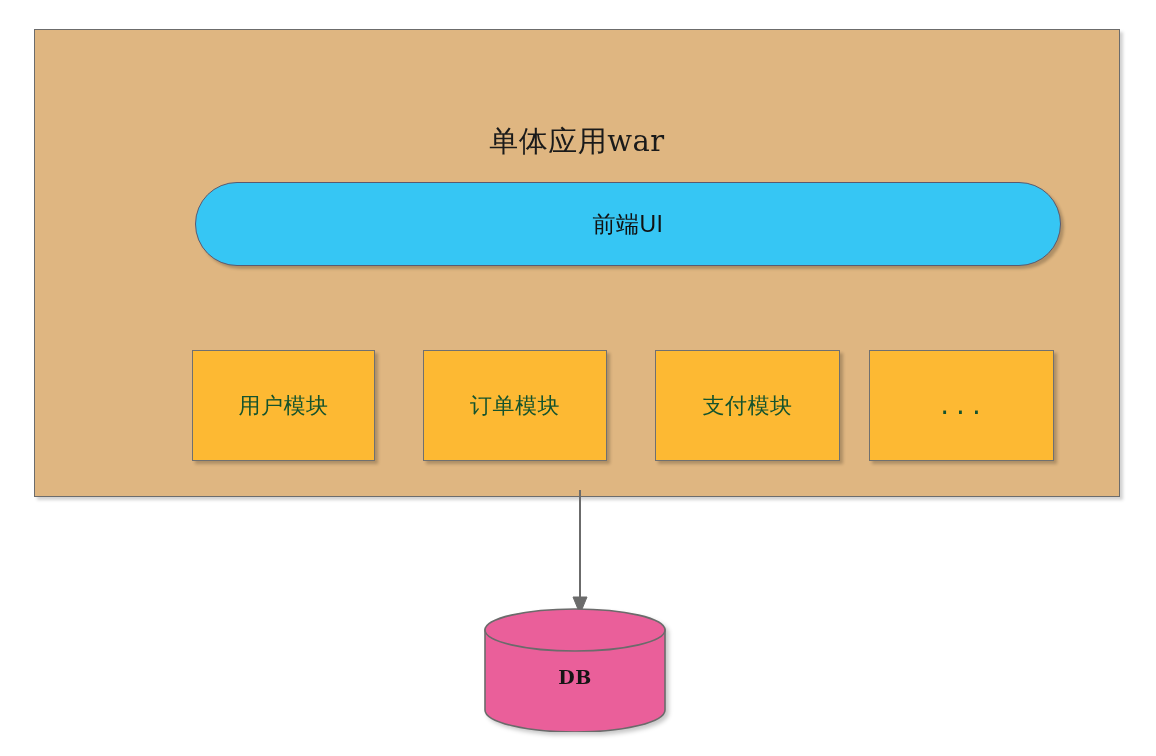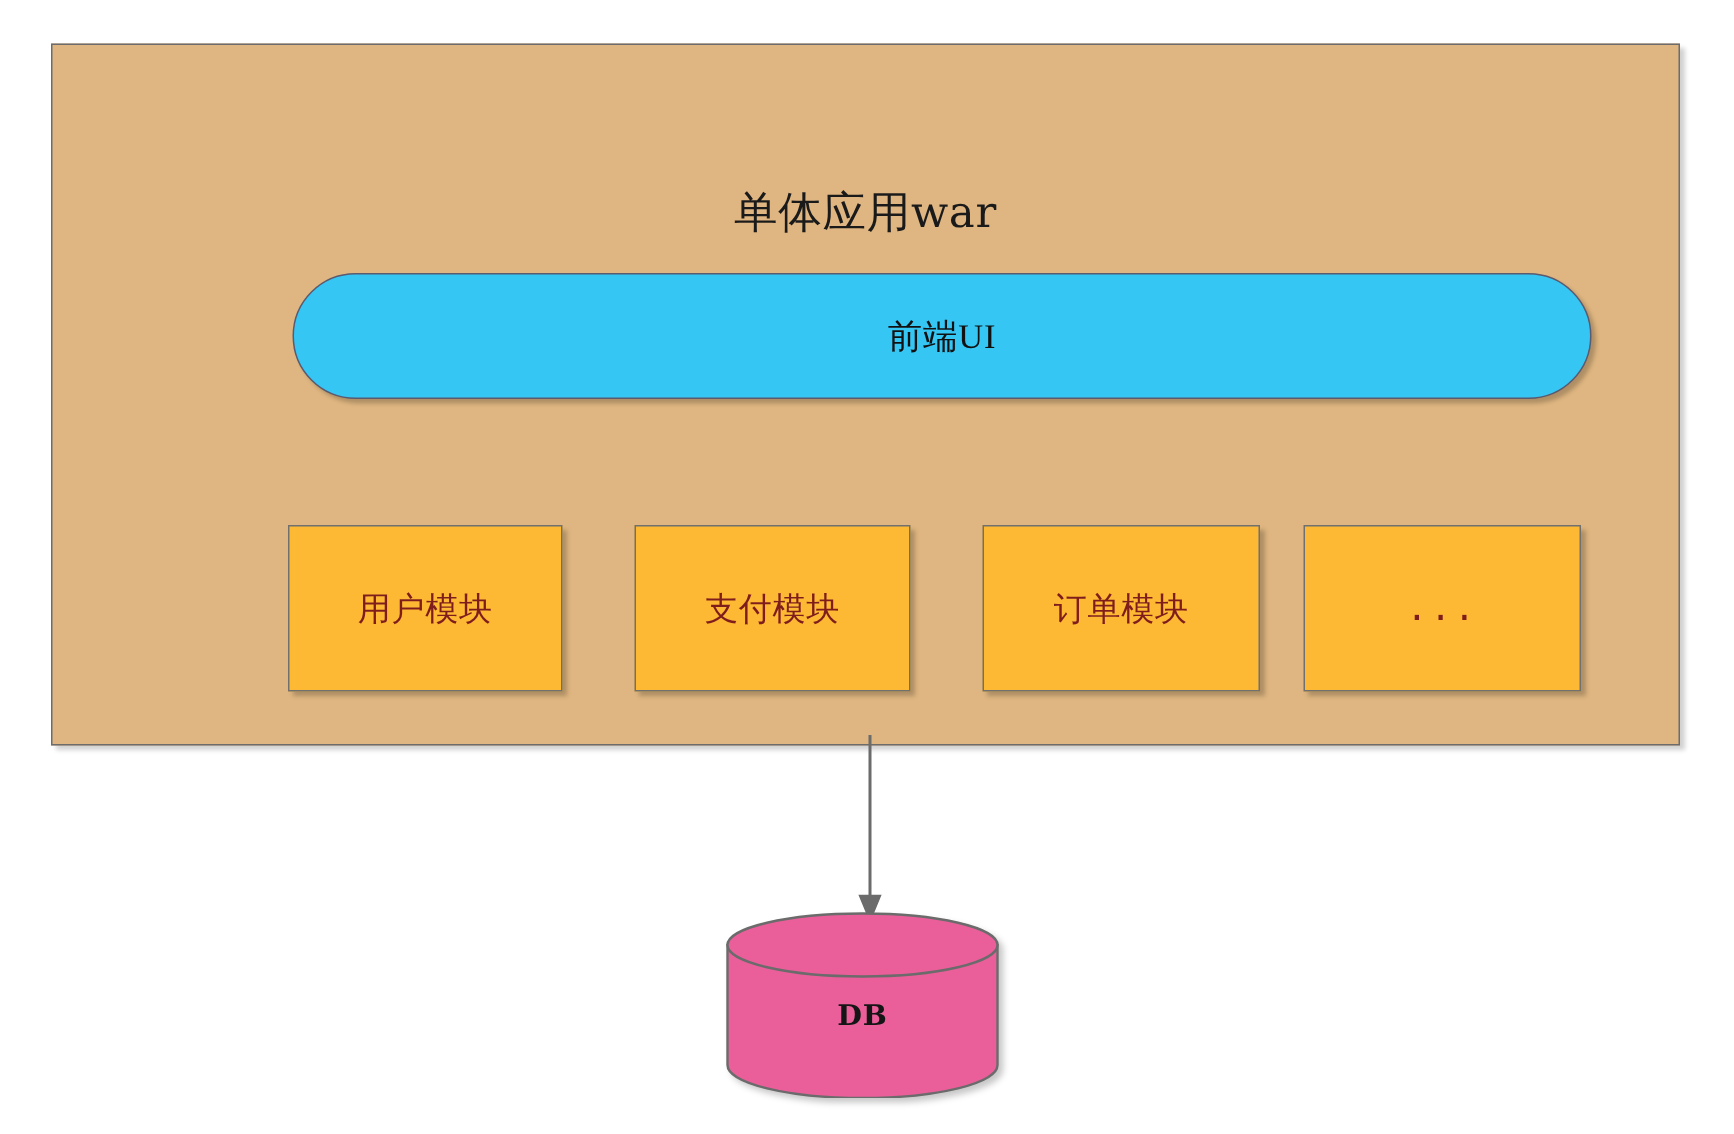--- a/index.html
+++ b/index.html
@@ -59,21 +59,21 @@
     background: #36c6f4;
     border: 1px solid #5a5a70;
     border-radius: 42px;
     box-sizing: border-box;
     box-shadow: 3px 3px 3px rgba(0,0,0,0.22);
     display: flex;
     align-items: center;
     justify-content: center;
   }
   .frontend-ui-label {
-    font-family: Liberation Serif, serif;
+    font-family: Liberation Sans, sans-serif;
     font-size: 23px;
     color: #111111;
     letter-spacing: 0.5px;
     white-space: nowrap;
   }
 
   
   .modules-row {
     position: absolute;
     left: 157px;
@@ -94,21 +94,21 @@
     justify-content: center;
   }
   .module-box:nth-of-type(1) { left: 0px;   width: 183px; }
   .module-box:nth-of-type(2) { left: 231px; width: 184px; }
   .module-box:nth-of-type(3) { left: 463px; width: 185px; }
   .module-box:nth-of-type(4) { left: 677px; width: 185px; }
 
   .module-label {
     font-family: "DejaVu Serif", serif;
     font-size: 22px;
-    color: #7f1d1d;
+    color: #14532d;
     letter-spacing: 0.5px;
     white-space: nowrap;
   }
   .module-label.ellipsis {
     font-family: "DejaVu Sans Mono", monospace;
     font-size: 23px;
     letter-spacing: 2px;
   }
 
   
@@ -161,25 +161,25 @@
       <span class="frontend-ui-label">前端UI</span>
     </div>
 
     <div class="modules-row">
 
       <div class="module-box">
         <span class="module-label">用户模块</span>
       </div>
 
       <div class="module-box">
+        <span class="module-label">订单模块</span>
+      </div>
+
+      <div class="module-box">
         <span class="module-label">支付模块</span>
-      </div>
-
-      <div class="module-box">
-        <span class="module-label">订单模块</span>
       </div>
 
       <div class="module-box">
         <span class="module-label ellipsis">...</span>
       </div>
 
     </div>
   </div>
 
   <div class="connector-arrow">

